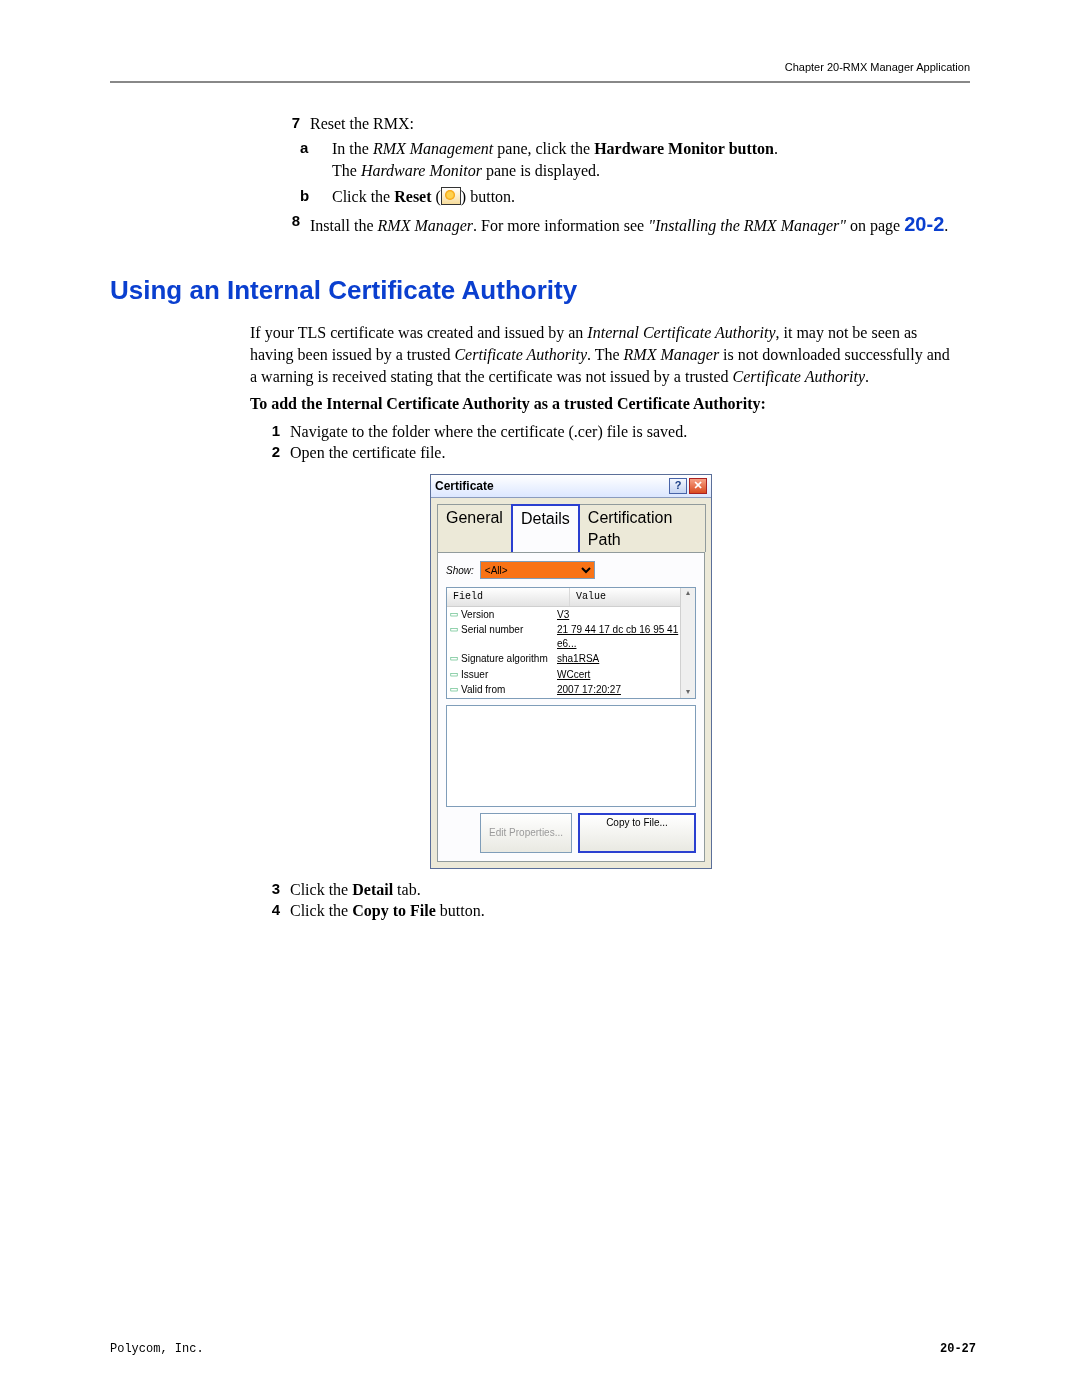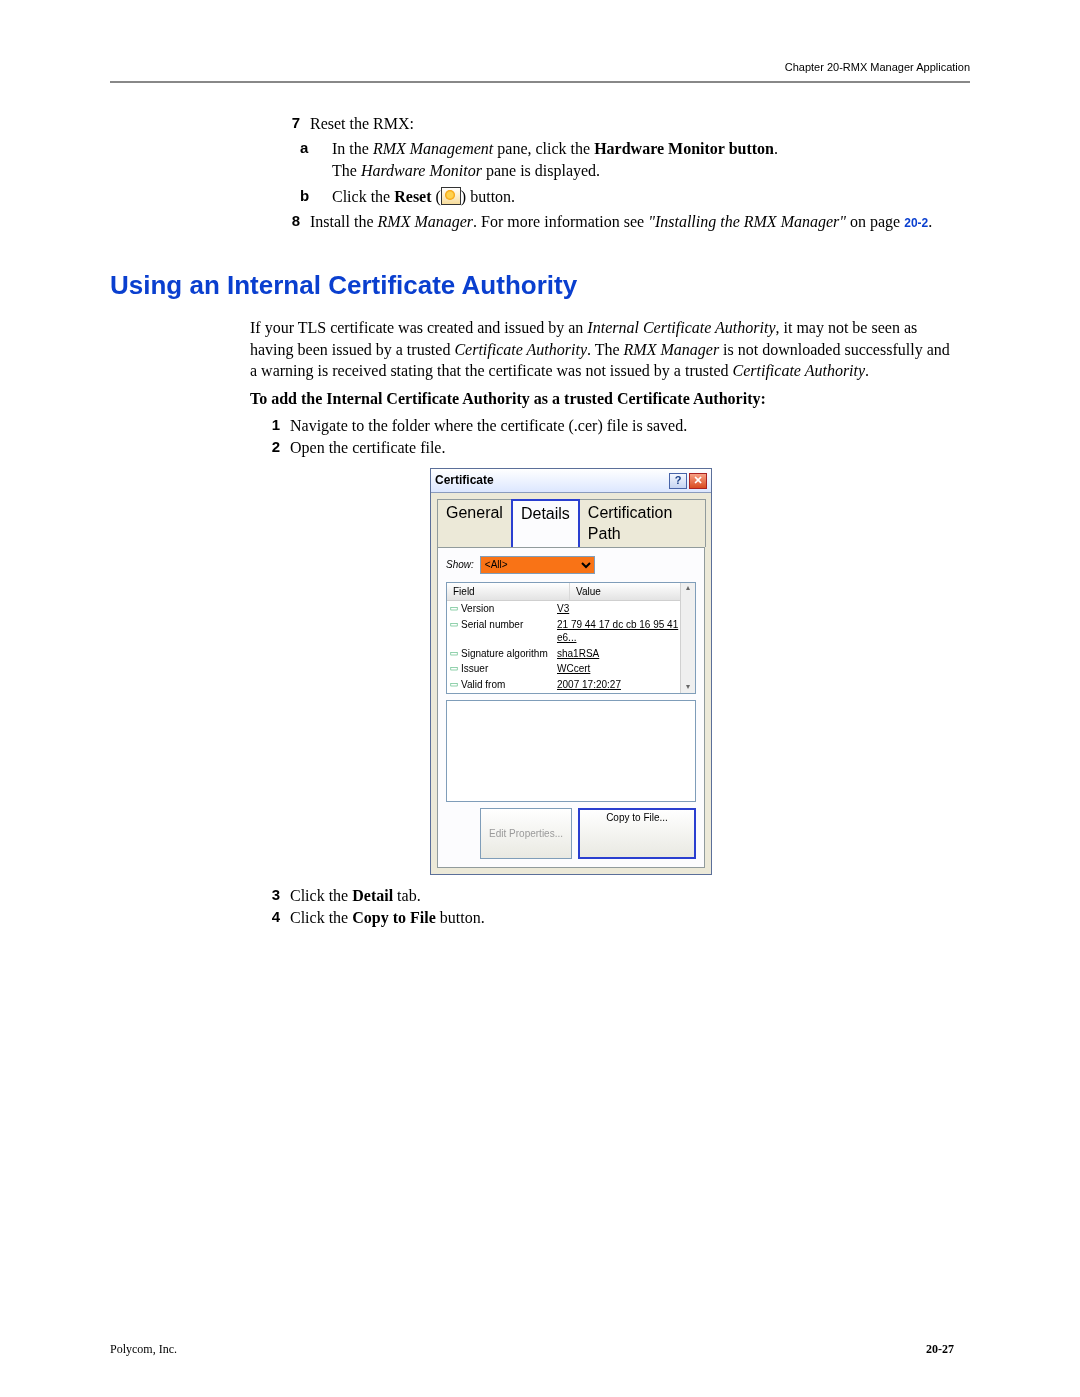--- a/index.html
+++ b/index.html
@@ -82,21 +82,21 @@
   .para {
     margin-left: 140px;
     margin-right: 10px;
   }
   .para p { margin: 0 0 6px 0; }
   .bold-line {
     font-weight: bold;
     font-family: "Palatino Linotype", Georgia, serif;
     margin-top: 12px;
   }
-  .xref { color: #0a3fcf; font-weight: bold; font-family: Arial, sans-serif; font-size:12px;}
+  .xref { color: #0a3fcf; font-weight: bold; font-family: Arial, sans-serif; font-size:20px;}
   
   .dlg {
     width: 280px;
     margin: 10px 0 10px 180px;
     border: 1px solid #5b6f99;
     font-family: Tahoma, Arial, sans-serif;
     font-size: 10px;
     background: #ece9d8;
     color: #000;
   }
@@ -160,20 +160,21 @@
     height:110px;
     overflow:hidden;
     position:relative;
     background:#fff;
   }
   .grid-head{
     display:flex;
     background:linear-gradient(#fff,#e3e3e3);
     border-bottom:1px solid #cfcfcf;
     font-size:10px;
+    font-family:Liberation Mono, monospace;
   }
   .gh{
     padding:2px 6px;
     border-right:1px solid #d9d9d9;
   }
   .gh.f{flex:0 0 110px;}
   .gh.v{flex:1;}
   .grid-body{font-size:10px;}
   .gr{display:flex;padding:1px 0;}
   .gr .ic{
@@ -191,34 +192,34 @@
   .detail-box{
     border:1px solid #7f9db9;height:100px;background:#fff;margin-top:6px;
   }
   .dlg-btns{
     display:flex;justify-content:flex-end;gap:6px;margin-top:6px;
   }
   .winbtn{
     border:1px solid #7f9db9;
     background:linear-gradient(#fff,#e9e9e2);
     font-size:10px;
-    padding:18px 8px;
+    padding:12px 8px;
     min-width:70px;
     text-align:center;
   }
   .winbtn.disabled{color:#9a9a9a;}
   .winbtn.focused{border:2px solid #2a3fd0;padding:1px 22px;}
   .ok-row{
     display:flex;justify-content:flex-end;padding:0 6px 8px 6px;
   }
   .footer{
     position:absolute;
-    left:110px; right:126px; bottom:40px;
+    left:110px; right:104px; bottom:40px;
     display:flex;justify-content:space-between;
-    font-family: Liberation Serif, serif;
+    font-family: Liberation Mono, monospace;
     font-size:12px;
   }
   .footer .pn{font-weight:bold;}
 </style>
 </head>
 <body>
 
 <div class="page">
   <div class="header-right">Chapter 20-RMX Manager Application</div>
   <hr class="header-rule">

